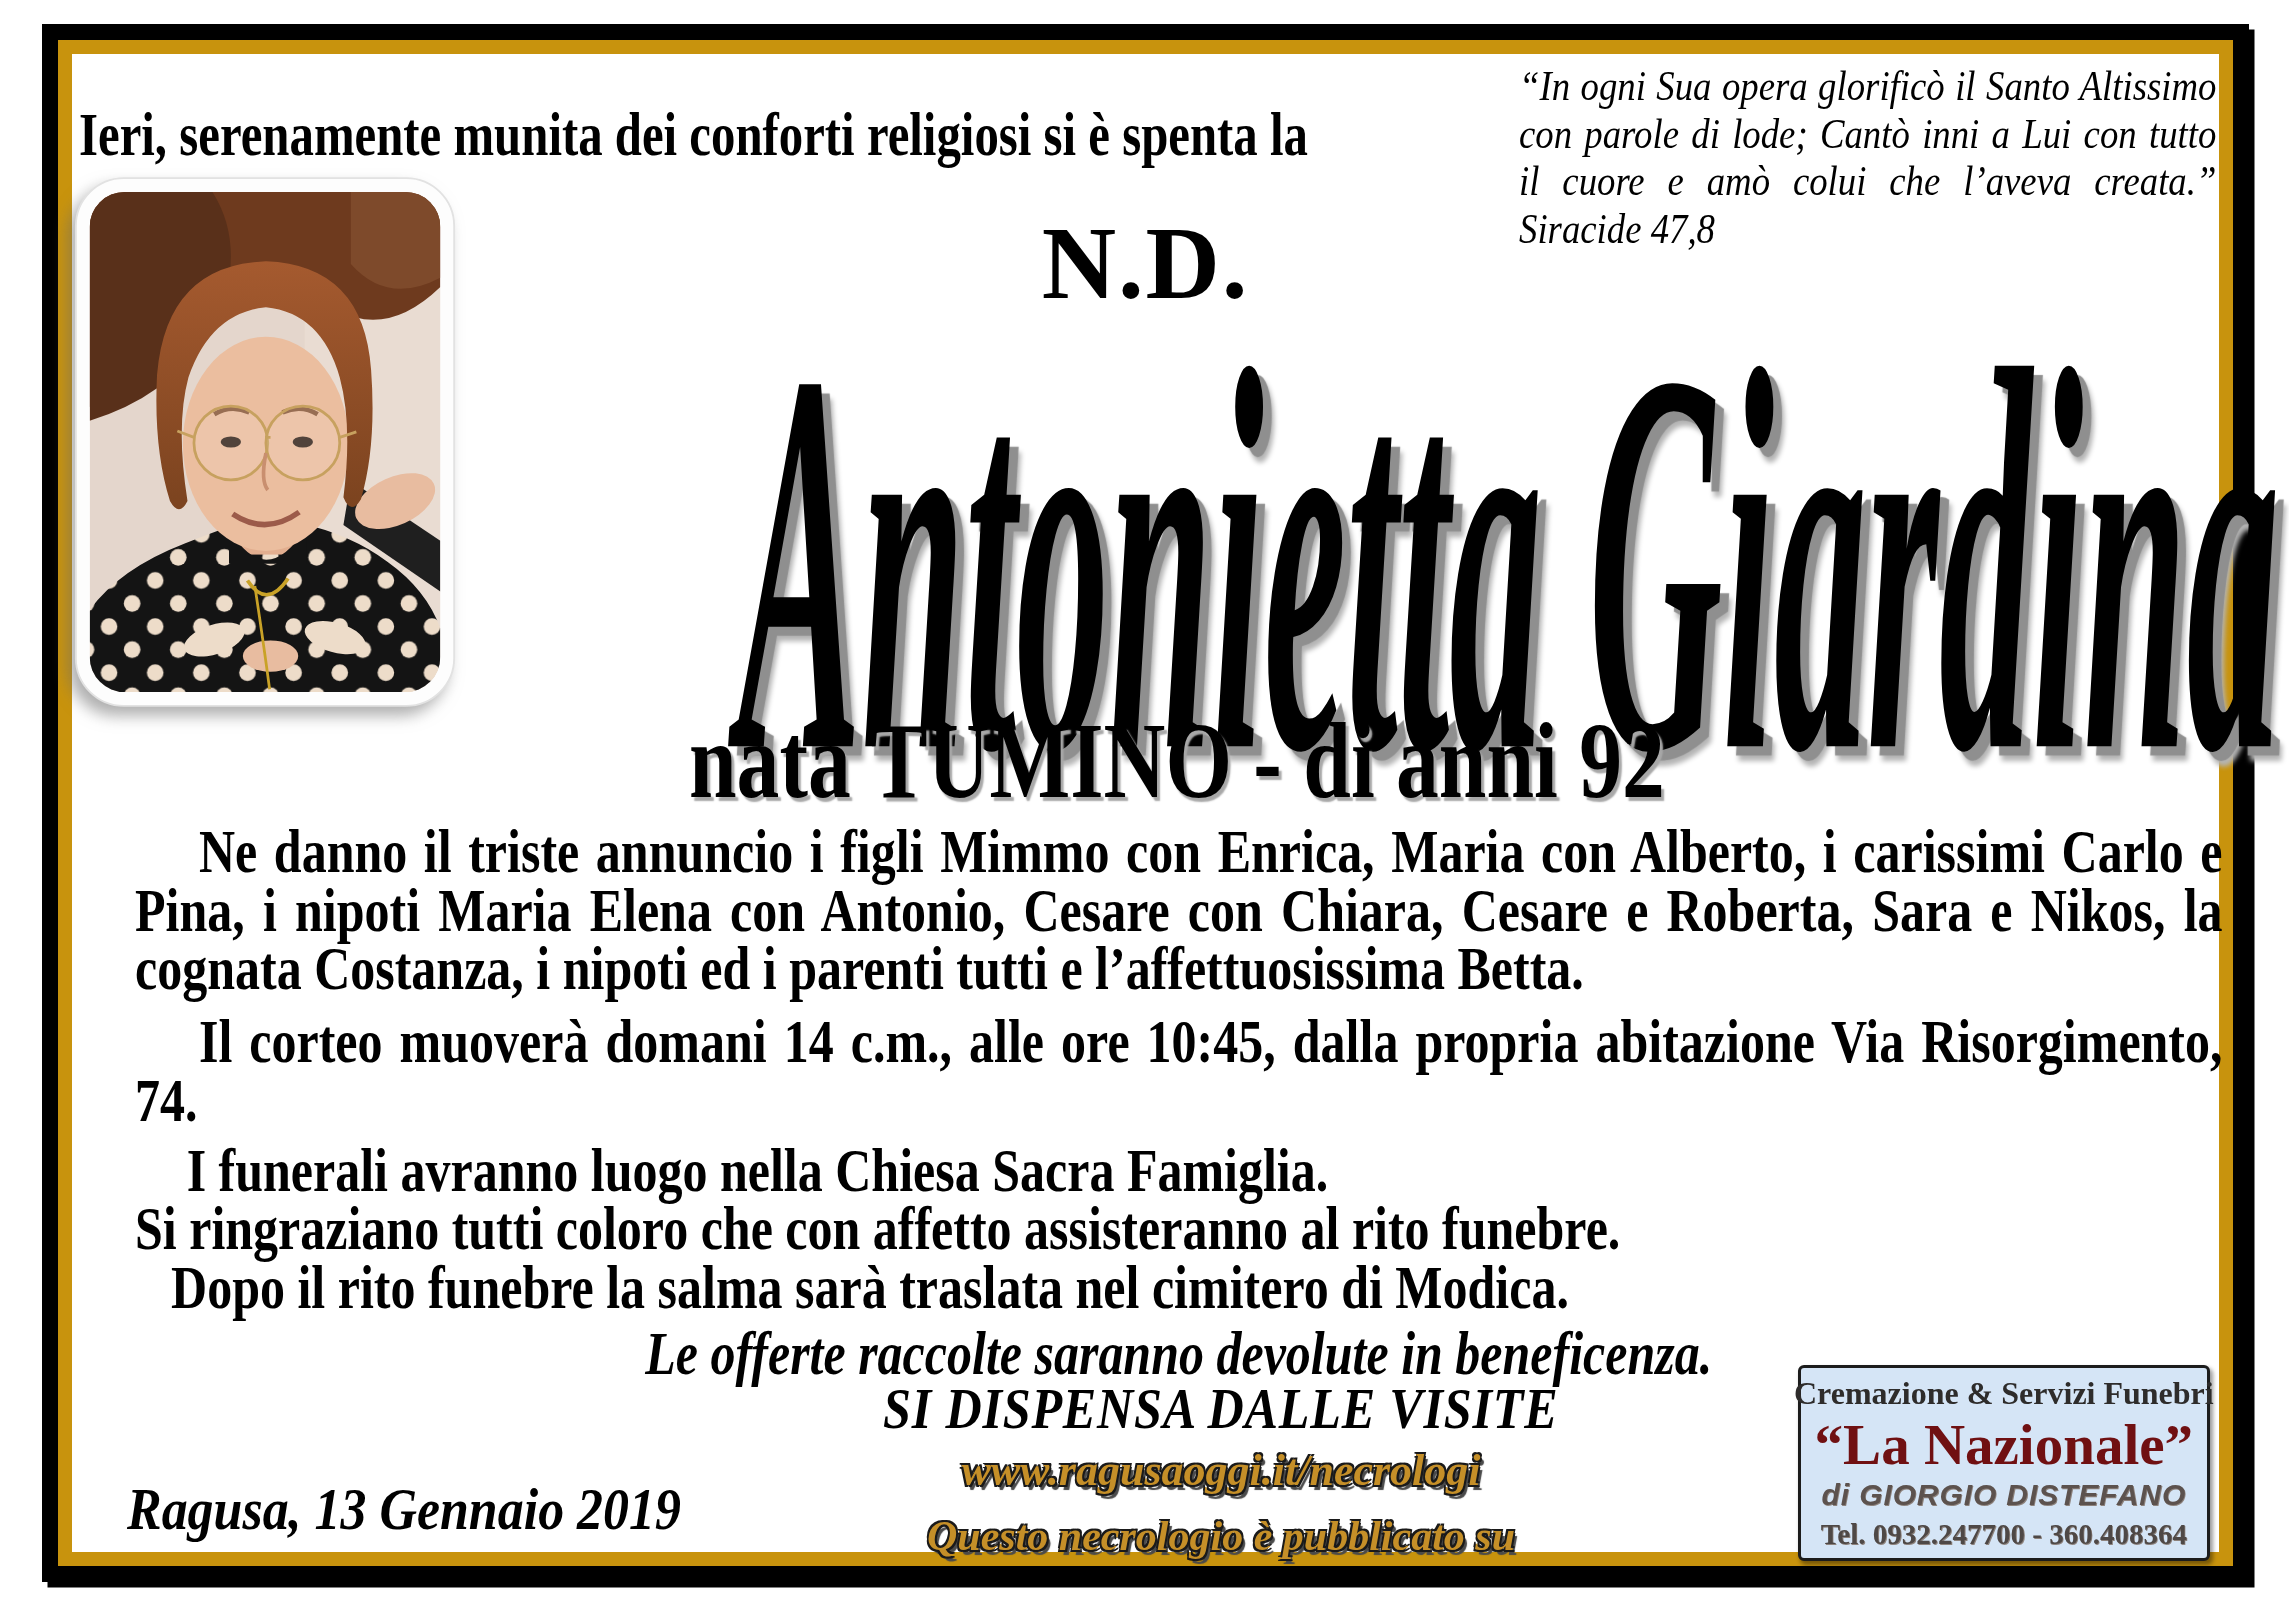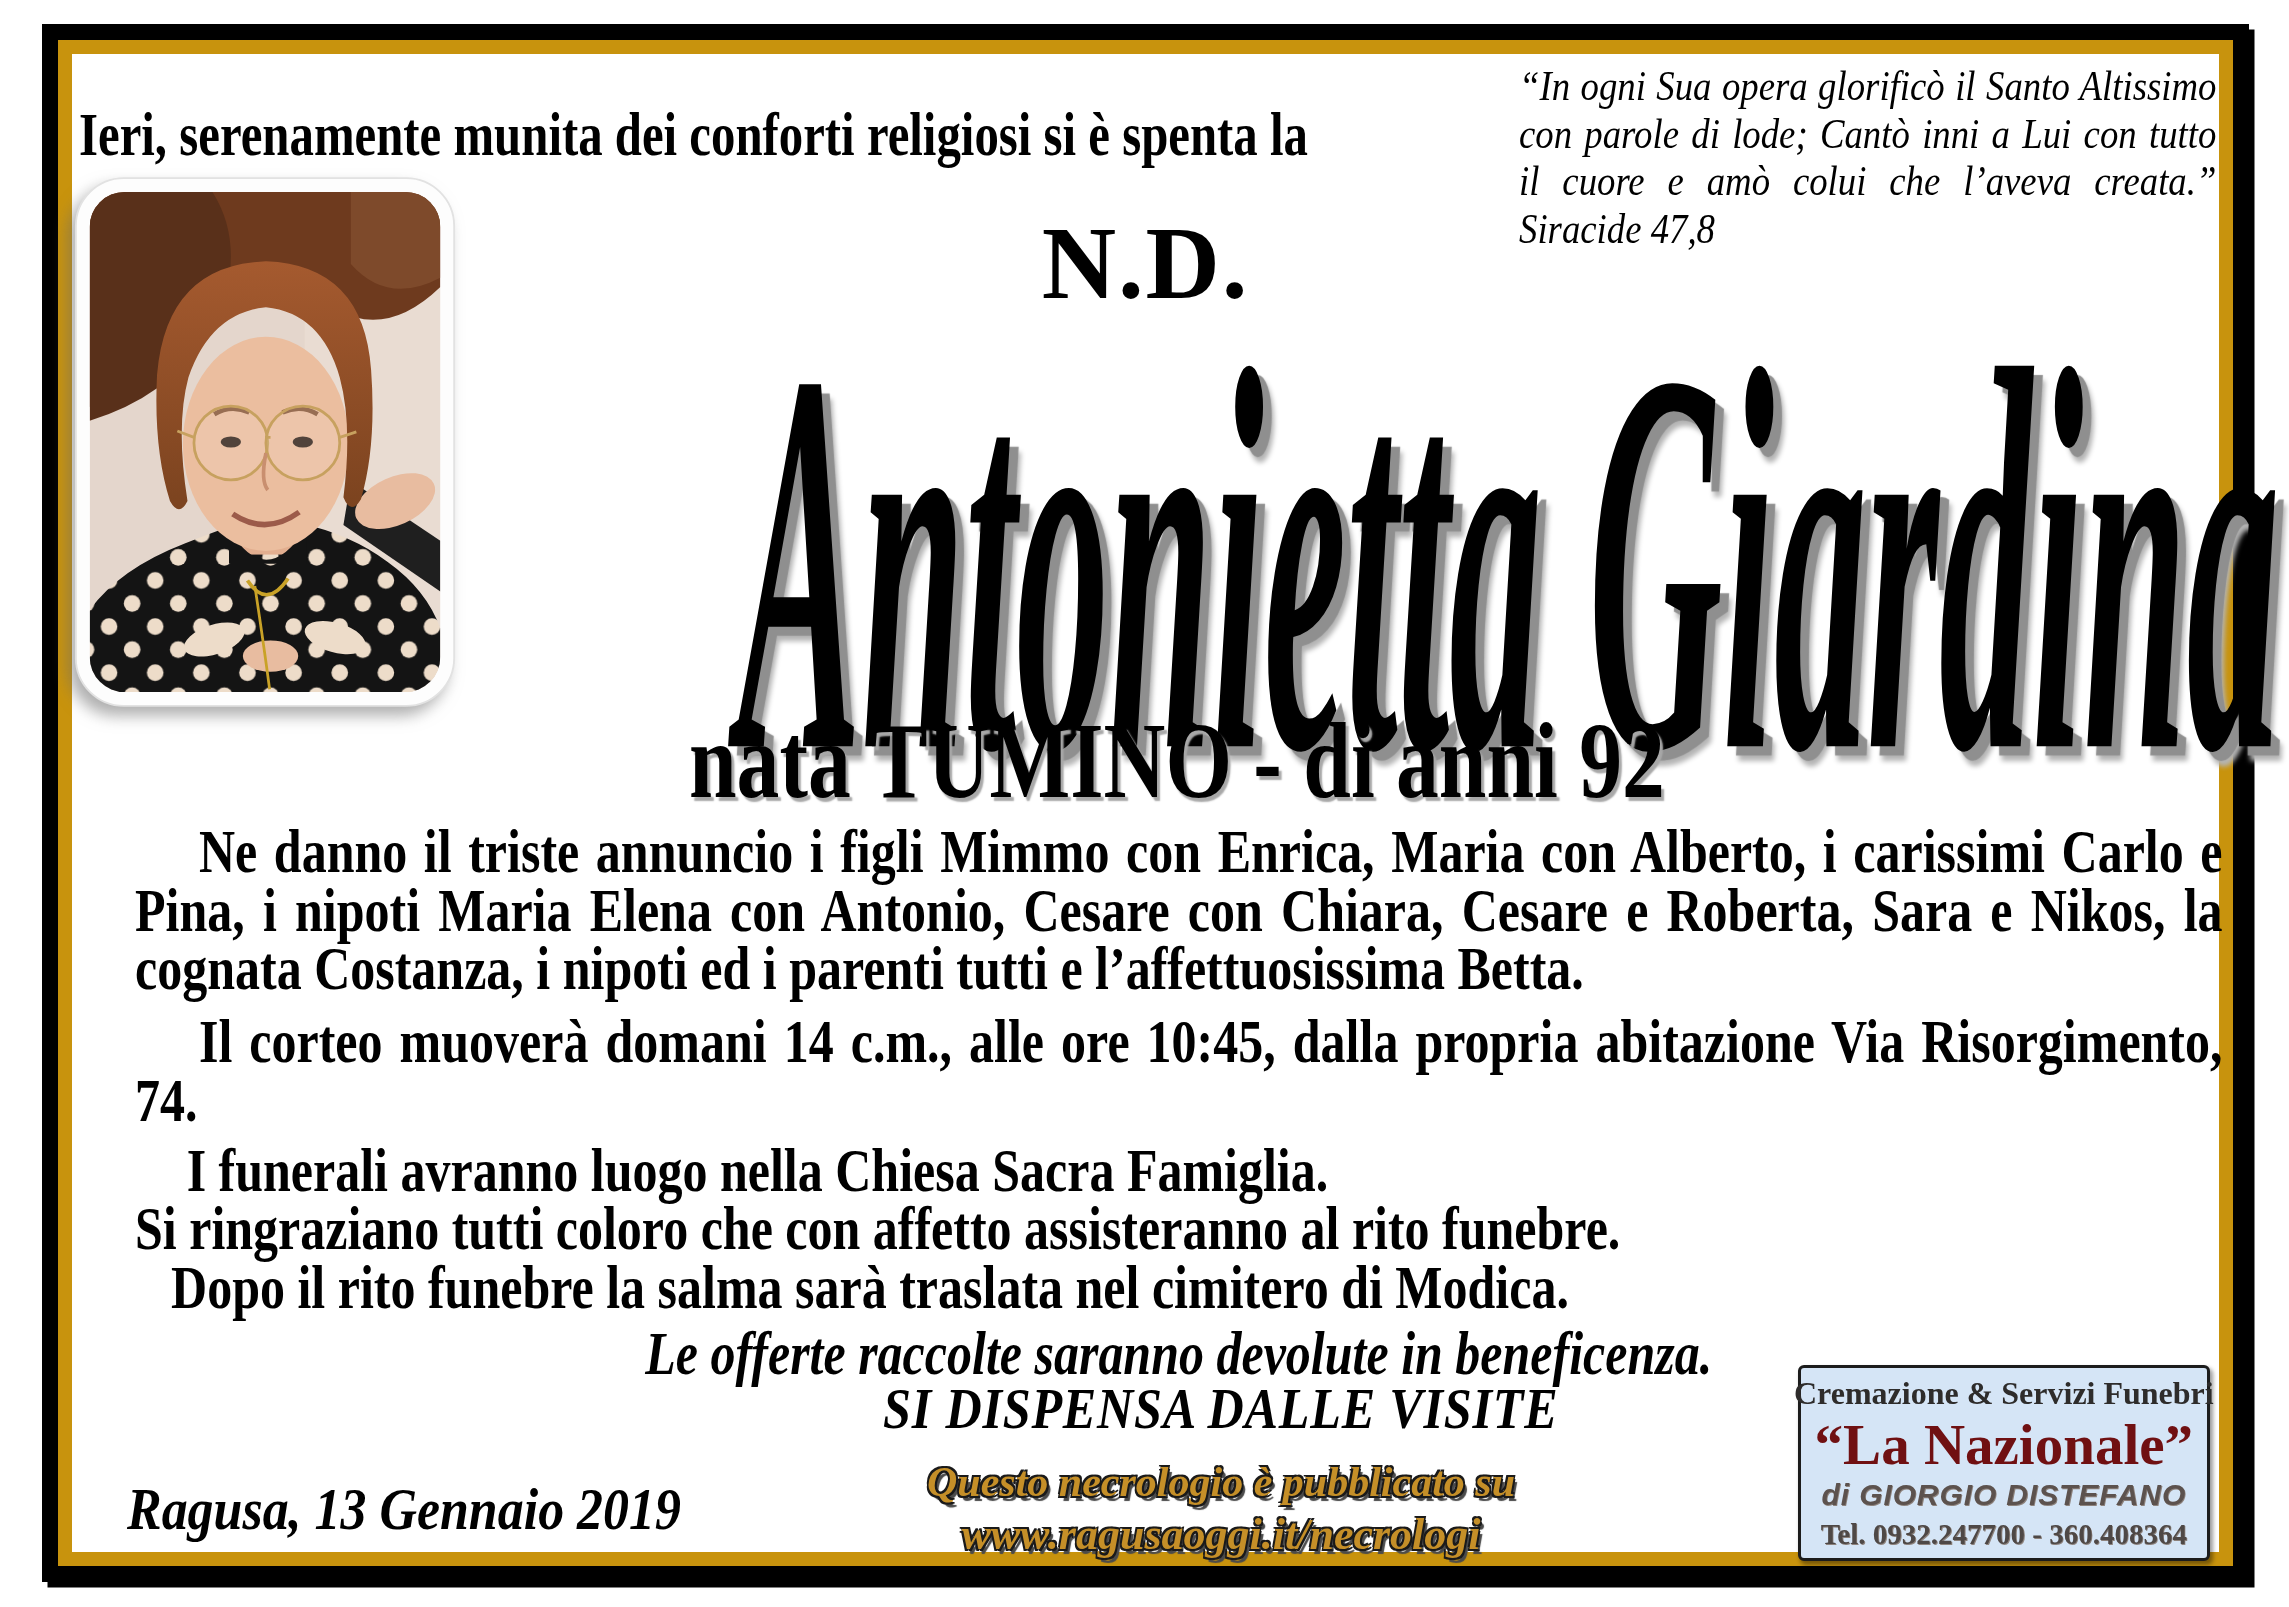--- a/index.html
+++ b/index.html
@@ -165,22 +165,22 @@
             <p class="p-thanks">Si ringraziano tutti coloro che con affetto assisteranno al rito funebre.</p>
             <p class="p-transfer">Dopo il rito funebre la salma sarà traslata nel cimitero di Modica.</p>
             <p class="p-offerte">Le offerte raccolte saranno devolute in beneficenza.</p>
           </div>
         </div>
 
         <div class="dispensa-block">
           <div class="dispensa">
             <span>SI DISPENSA DALLE VISITE</span>
           </div>
+          <div class="gold-line gold2">www.ragusaoggi.it/necrologi</div>
           <div class="gold-line gold1">Questo necrologio è pubblicato su</div>
-          <div class="gold-line gold2">www.ragusaoggi.it/necrologi</div>
         </div>
 
         <div class="dateline">
           <span>Ragusa, 13 Gennaio 2019</span>
         </div>
 
         <div class="logo">
           <div class="logo-l1">Cremazione &amp; Servizi Funebri</div>
           <div class="logo-name">“La Nazionale”</div>
           <div class="logo-l3">di GIORGIO DISTEFANO</div>

